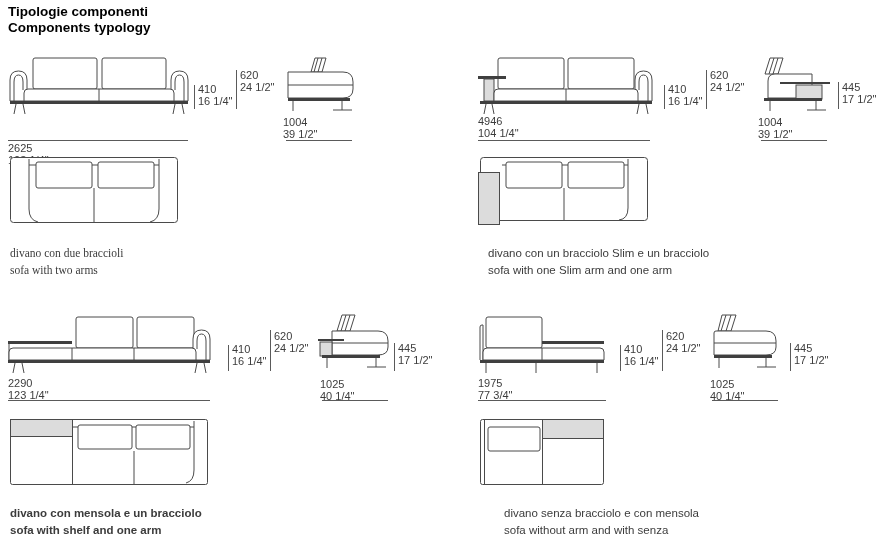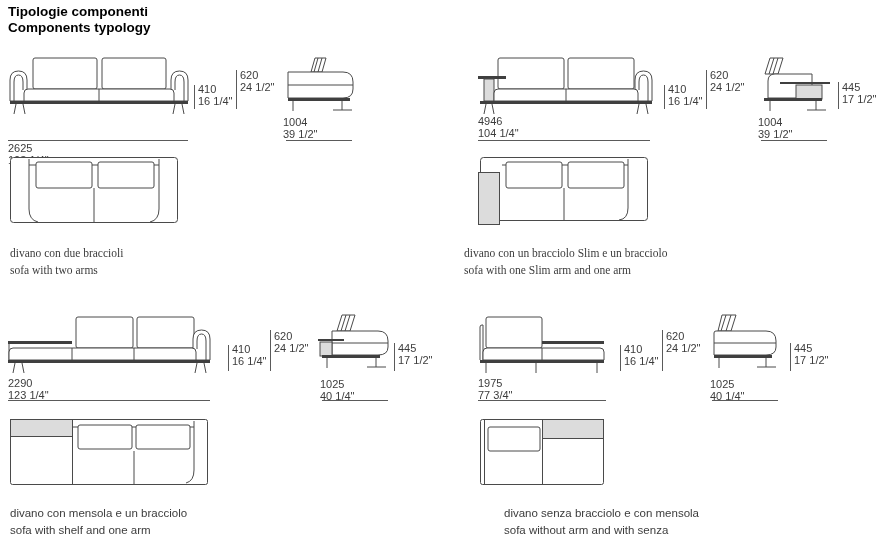--- a/index.html
+++ b/index.html
@@ -159,21 +159,21 @@
       <rect class="fw" x="2.5" y="0.5" width="167" height="63" rx="3"></rect>
       <rect class="fg" x="0.5" y="15.5" width="21" height="52"></rect>
       <path class="ln" d="M24,8 L150,8"></path>
       <path class="ln" d="M150,2 L150,51 Q150,62 141,63"></path>
       <rect class="fw" x="28" y="5" width="56" height="26" rx="2"></rect>
       <rect class="fw" x="90" y="5" width="56" height="26" rx="2"></rect>
       <path class="ln" d="M86,31 L86,63"></path>
     </svg>
   </div>
 
-  <div class="caption" style="left:464px; top:245px;font-family:Liberation Serif, serif;">
+  <div class="caption" style="left:488px; top:245px;">
     <div>divano con un bracciolo Slim e un bracciolo</div>
     <div>sofa with one Slim arm and one arm</div>
   </div>
 
   <div class="abs" style="left:8px; top:314px; width:204px; height:60px;">
     <svg width="204" height="60" viewBox="0 0 204 60">
       <rect class="fw" x="68" y="3" width="57" height="31" rx="2"></rect>
       <rect class="fw" x="129" y="3" width="57" height="31" rx="2"></rect>
       <rect class="bar" x="0" y="27" width="64" height="3"></rect>
       <path class="ln" d="M1,30 L1,46"></path>
@@ -234,21 +234,21 @@
       <rect class="fg" x="0.5" y="0.5" width="62" height="17"></rect>
       <path class="ln" d="M62.5,1 L62.5,65"></path>
       <path class="ln" d="M62.5,8 L184,8"></path>
       <rect class="fw" x="68" y="6" width="54" height="24" rx="2"></rect>
       <rect class="fw" x="126" y="6" width="54" height="24" rx="2"></rect>
       <path class="ln" d="M124,32 L124,65"></path>
       <path class="ln" d="M184,2 L184,51 Q184,62 176,64"></path>
     </svg>
   </div>
 
-  <div class="caption" style="left:10px; top:505px;">
+  <div class="caption" style="left:10px; top:505px;font-weight:bold;">
     <div>divano con mensola e un bracciolo</div>
     <div>sofa with shelf and one arm</div>
   </div>
 
   <div class="abs" style="left:478px; top:314px; width:128px; height:60px;">
     <svg width="128" height="60" viewBox="0 0 128 60">
       <rect class="fw" x="8" y="3" width="56" height="31" rx="2"></rect>
       <path class="ln" d="M2,46 L2,13 Q2,11 4,11 L5,11 L5,46"></path>
       <rect class="bar" x="64" y="27" width="62" height="3"></rect>
       <path class="fw" d="M5,46 L5,38 Q5,34 9,34 L122,34 Q126,34 126,38 L126,46 Z"></path>

